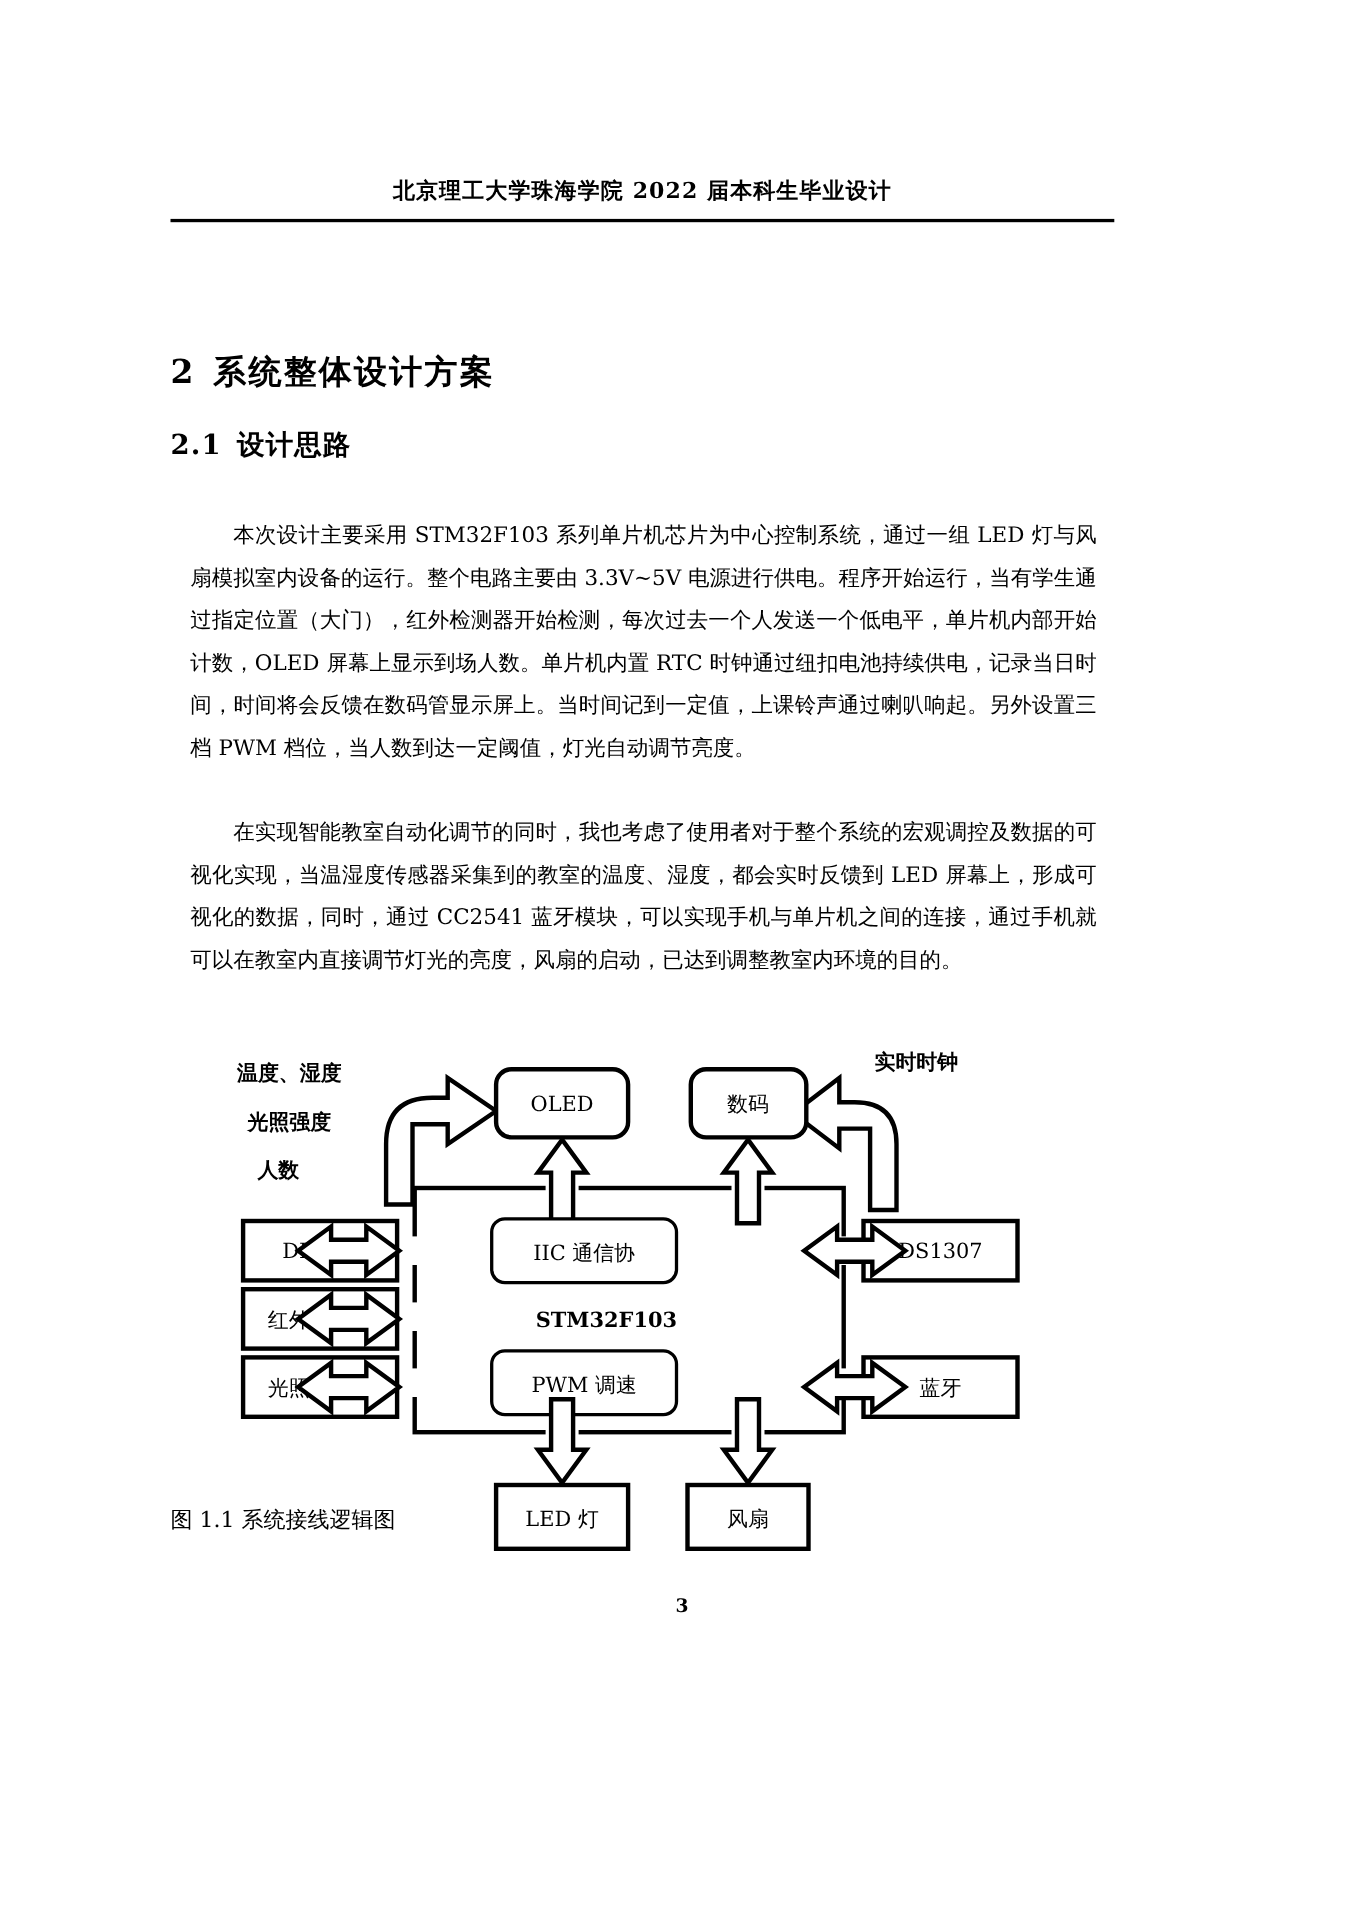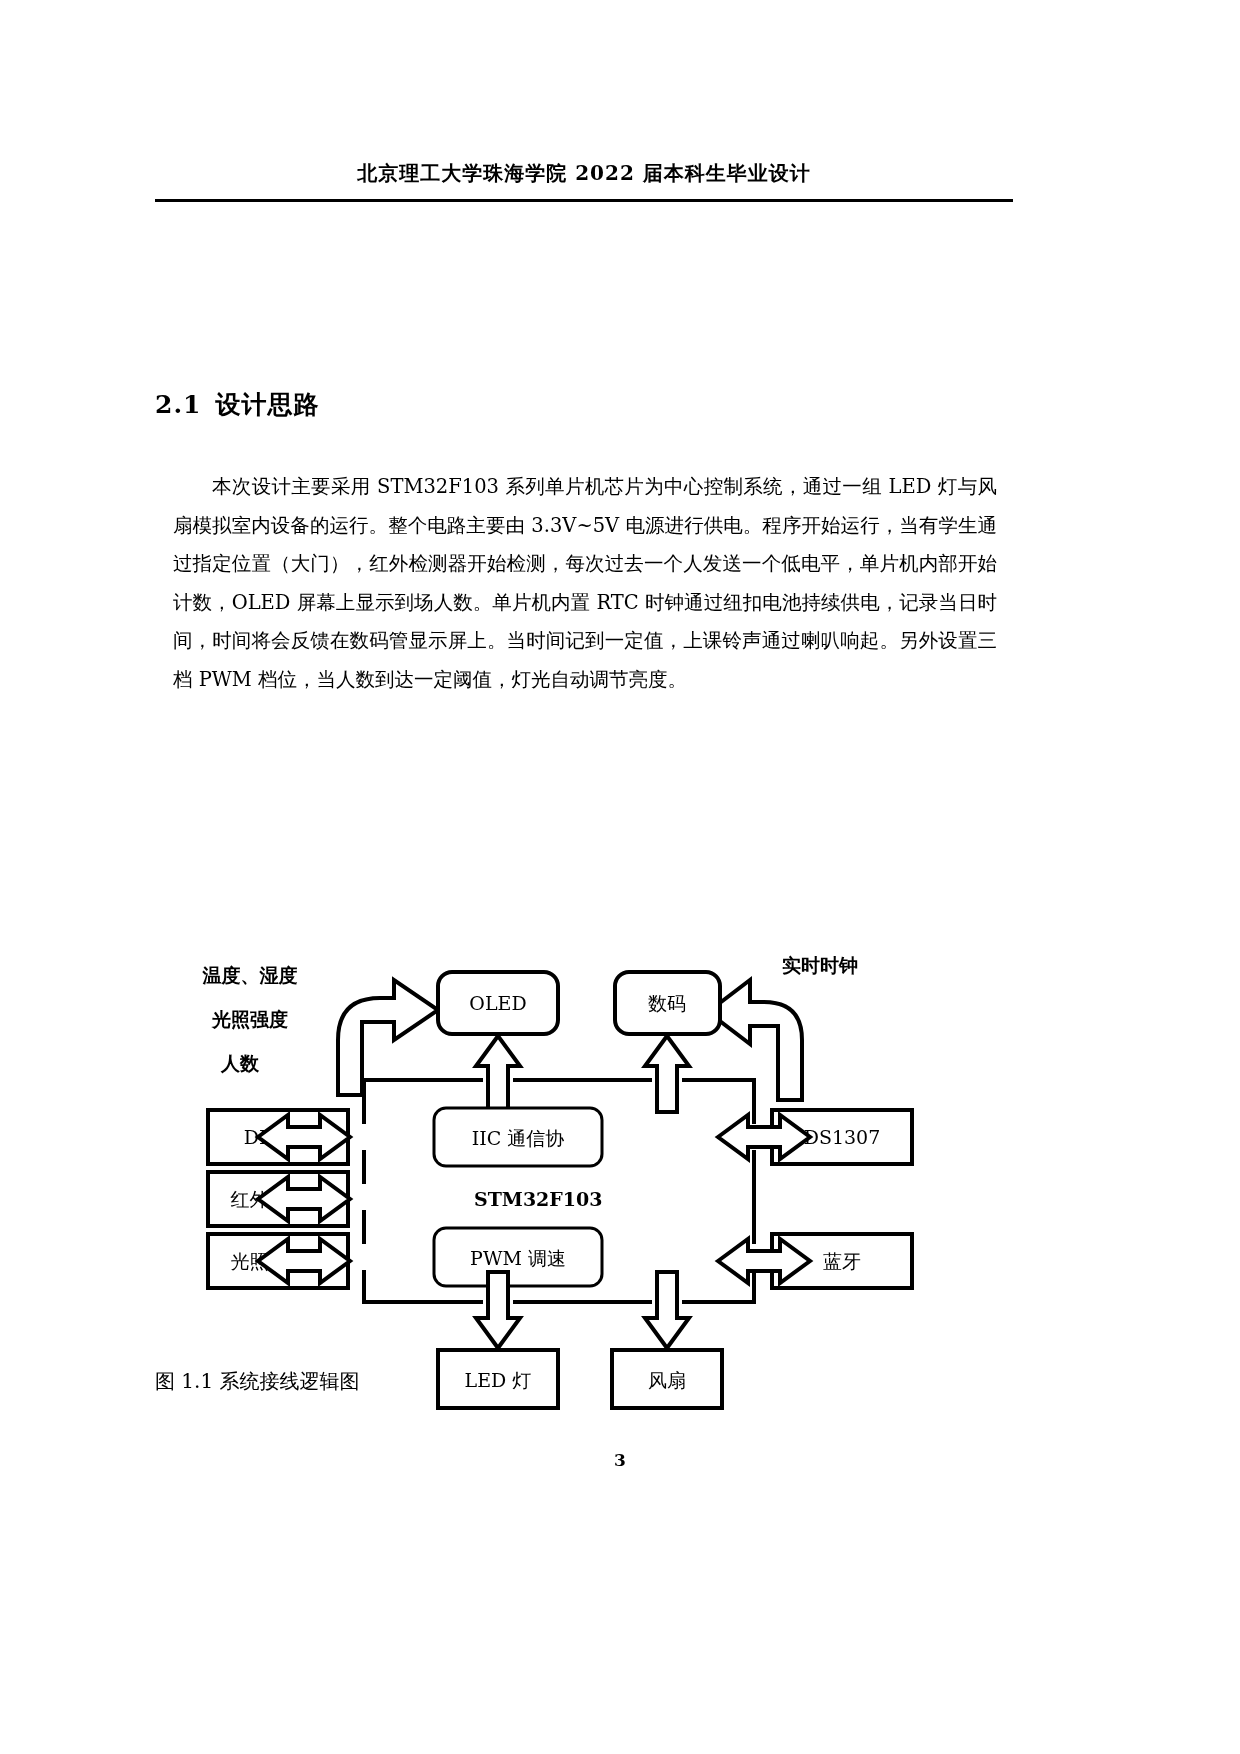--- a/index.html
+++ b/index.html
@@ -42,21 +42,21 @@
     position:absolute;left:155px;width:860px;
     font-size:19.5px;line-height:38.5px;text-align:justify;
     text-justify:inter-ideograph;
     font-family:"DejaVu Serif","Liberation Serif",serif;
   }
   #para1{top:450px;}
   #para2{top:720px;}
   .body-block p{margin:18px;text-indent:2em;}
 
   
-  .figure{position:absolute;left:142px;top:940px;width:860px;height:470px;}
+  .figure{position:absolute;left:155px;top:940px;width:860px;height:470px;}
   .figure svg{display:block;}
   .fig-caption{
     position:absolute;left:155px;top:1368px;width:860px;
     font-size:20px;
     font-family:"DejaVu Serif","Liberation Serif",serif;
   }
 
   
   .page-number{
     position:absolute;left:0;top:1450px;width:1240px;
@@ -70,27 +70,33 @@
   .sv-ann{font-family:"DejaVu Serif","Liberation Serif",serif;font-size:19px;font-weight:700;fill:#000;}
 </style>
 </head>
 <body>
 
 <div class="page">
 
   <div class="header">北京理工大学珠海学院 2022 届本科生毕业设计</div>
   <div class="header-rule"></div>
 
+  <div class="h1">
+    <span class="num">2</span><span>系统整体设计方案</span>
+  </div>
 
   <div class="h2">
     <span class="num">2.1</span><span>设计思路</span>
   </div>
 
   <div class="body-block" id="para1">
     <p>本次设计主要采用 STM32F103 系列单片机芯片为中心控制系统，通过一组 LED 灯与风扇模拟室内设备的运行。整个电路主要由 3.3V~5V 电源进行供电。程序开始运行，当有学生通过指定位置（大门），红外检测器开始检测，每次过去一个人发送一个低电平，单片机内部开始计数，OLED 屏幕上显示到场人数。单片机内置 RTC 时钟通过纽扣电池持续供电，记录当日时间，时间将会反馈在数码管显示屏上。当时间记到一定值，上课铃声通过喇叭响起。另外设置三档 PWM 档位，当人数到达一定阈值，灯光自动调节亮度。</p>
+  </div>
+  <div class="body-block" id="para2">
+    <p>在实现智能教室自动化调节的同时，我也考虑了使用者对于整个系统的宏观调控及数据的可视化实现，当温湿度传感器采集到的教室的温度、湿度，都会实时反馈到 LED 屏幕上，形成可视化的数据，同时，通过 CC2541 蓝牙模块，可以实现手机与单片机之间的连接，通过手机就可以在教室内直接调节灯光的亮度，风扇的启动，已达到调整教室内环境的目的。</p>
   </div>
 
   <div class="figure">
     <svg width="860" height="470" viewBox="0 0 860 470" xmlns="http://www.w3.org/2000/svg">
 
       <text class="sv-ann" x="108" y="42" text-anchor="middle">温度、湿度</text>
       <text class="sv-ann" x="108" y="86" text-anchor="middle">光照强度</text>
       <text class="sv-ann" x="98" y="130" text-anchor="middle">人数</text>
 
       <text class="sv-ann" x="640" y="32">实时时钟</text>

